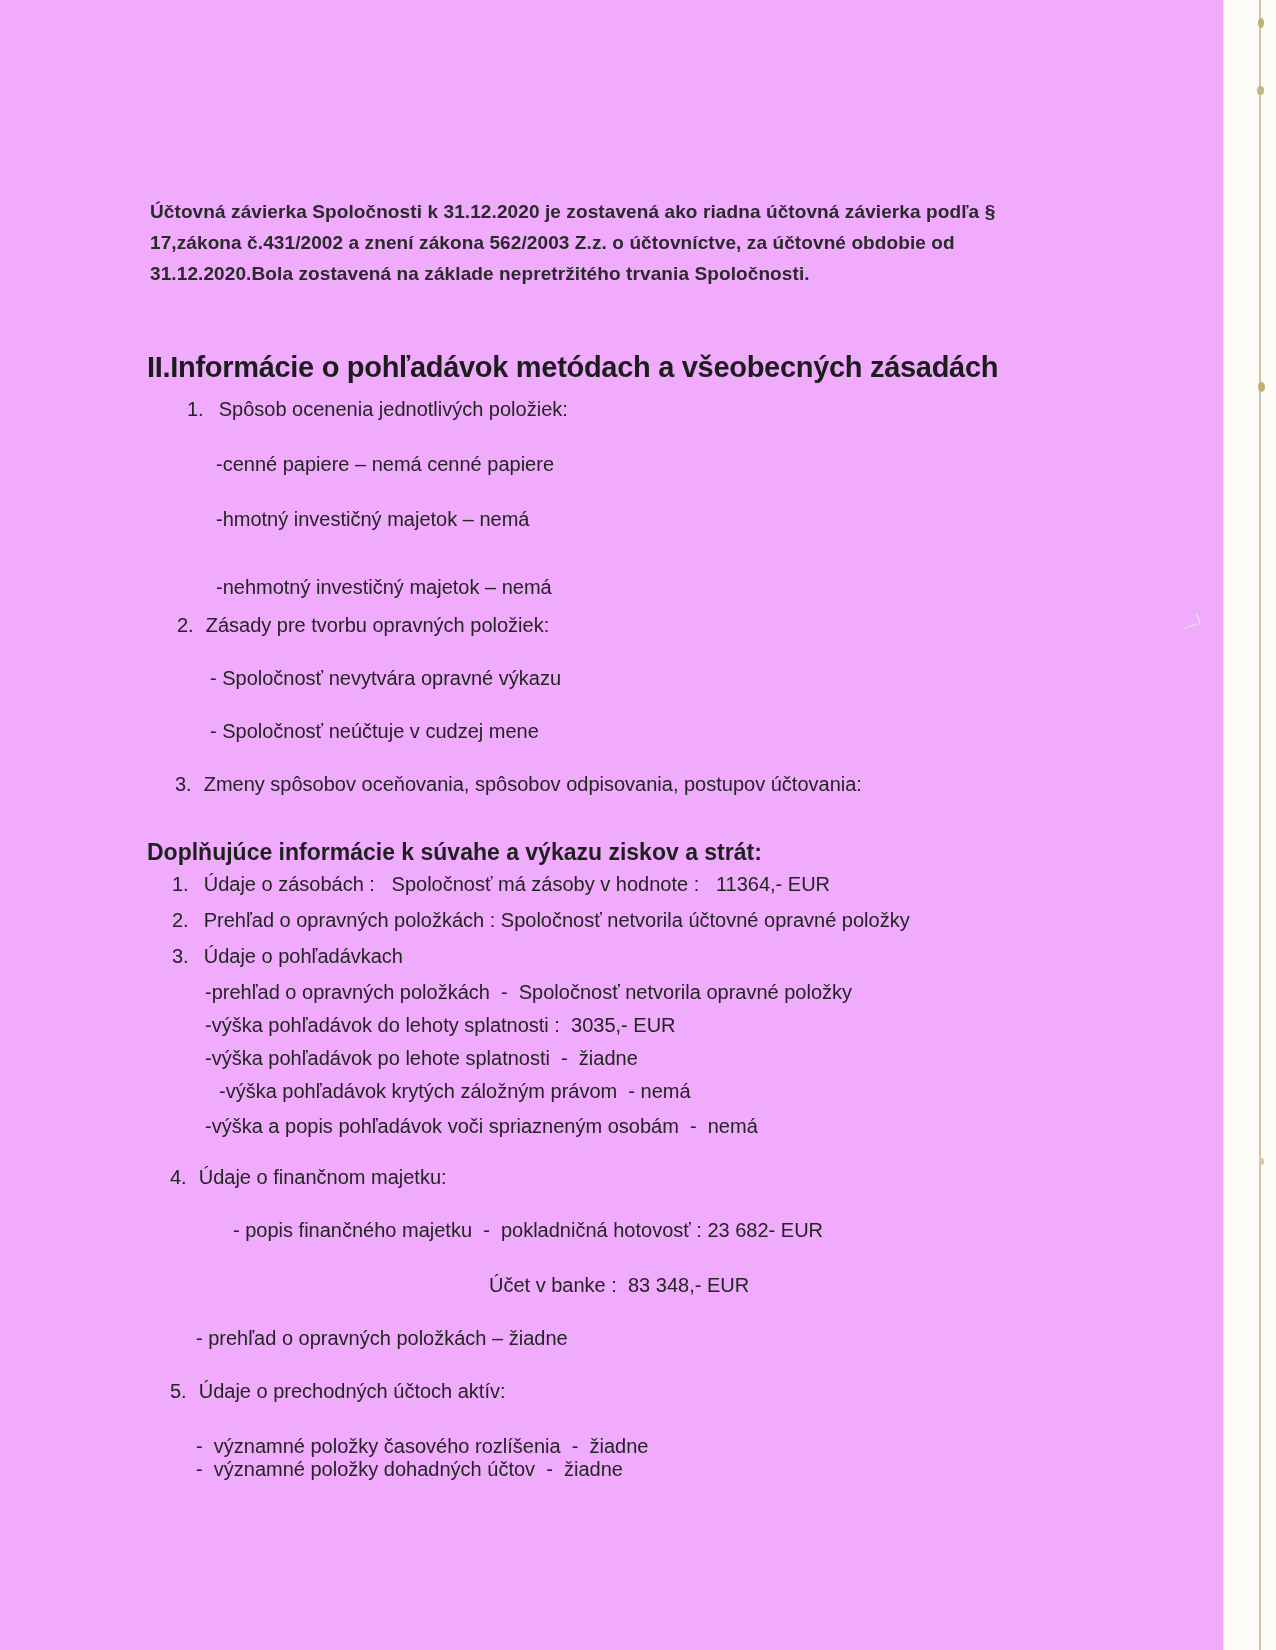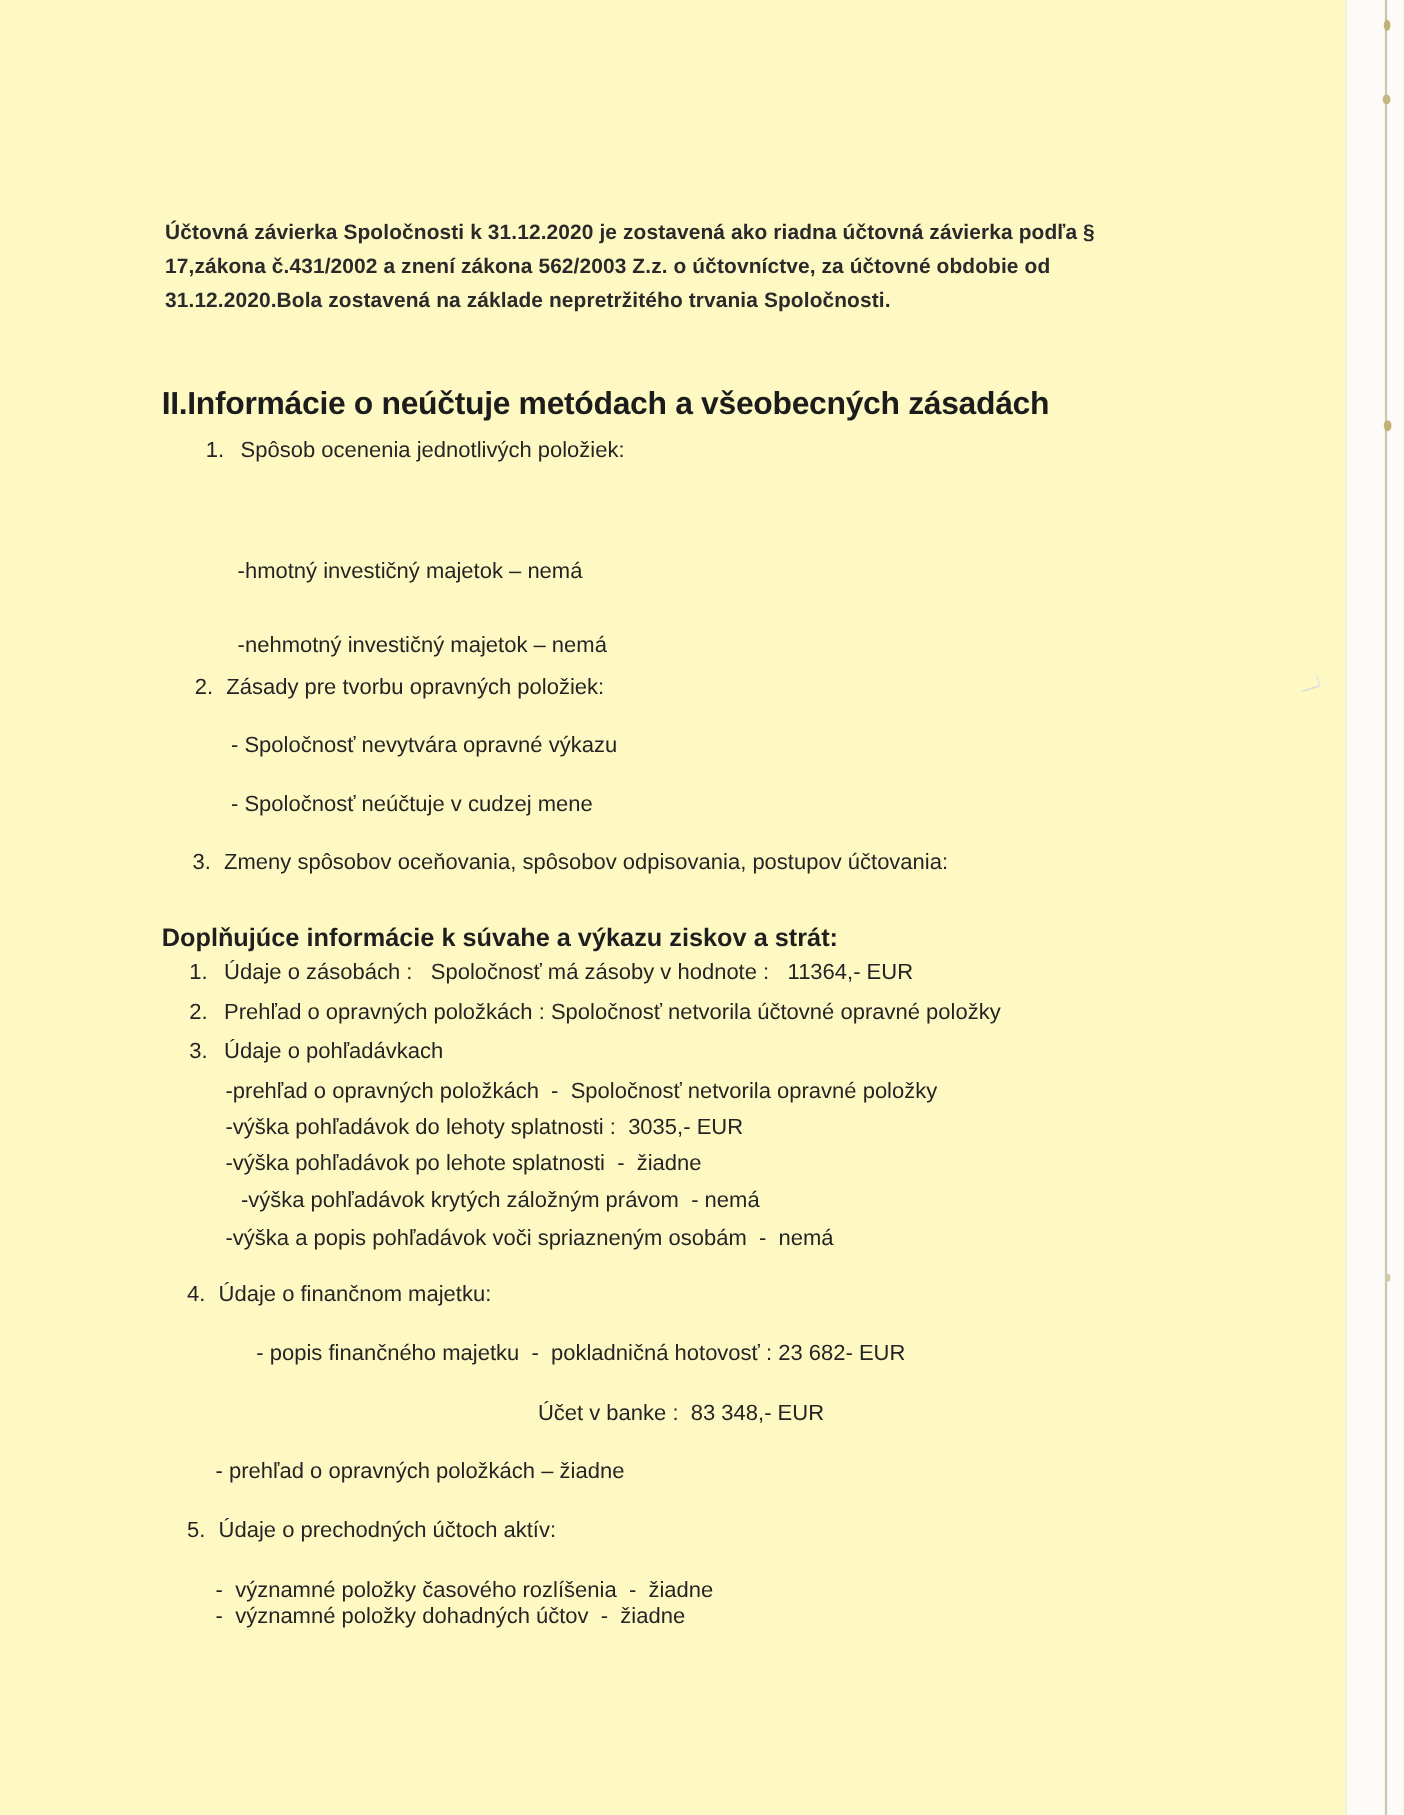--- a/index.html
+++ b/index.html
@@ -5,21 +5,21 @@
   html, body { margin: 0; padding: 0; }
   body {
     background: #e9e9e9;
     font-family: "Liberation Sans", sans-serif;
   }
   .page {
     position: relative;
     width: 1276px;
     height: 1650px;
     margin: 0 auto;
-    background: #fef9c3;
+    background: #f0abfc;
     overflow: hidden;
     color: #212121;
   }
   .line {
     position: absolute;
     white-space: pre-wrap;
     font-size: 20px;
     line-height: 1.3;
     color: #242424;
   }
@@ -90,26 +90,27 @@
   <div class="edge-faint"></div>
   <div class="edge-line"></div>
   <div class="speck speck-1"></div>
   <div class="speck speck-2"></div>
   <div class="speck speck-3"></div>
   <div class="speck speck-4"></div>
   <div class="squiggle"></div>
 
   <p class="intro">Účtovná závierka Spoločnosti k 31.12.2020 je zostavená ako riadna účtovná závierka podľa § 17,zákona č.431/2002 a znení zákona 562/2003 Z.z. o účtovníctve, za účtovné obdobie od 31.12.2020.Bola zostavená na základe nepretržitého trvania Spoločnosti.</p>
 
-  <h1 class="h-main">II.Informácie o neúčtuje metódach a všeobecných zásadách</h1>
+  <h1 class="h-main">II.Informácie o pohľadávok metódach a všeobecných zásadách</h1>
 
   <div class="line num-line" style="left:187px; top:396px;">
     <span class="num num-gap">1.</span>
     <span>Spôsob ocenenia jednotlivých položiek:</span>
   </div>
+  <div class="line" style="left:216px; top:451px;">-cenné papiere – nemá cenné papiere</div>
   <div class="line" style="left:216px; top:506px;">-hmotný investičný majetok – nemá</div>
   <div class="line" style="left:216px; top:560px;margin-top:14px;">-nehmotný investičný majetok – nemá</div>
 
   <div class="line num-line" style="left:177px; top:612px;">
     <span class="num num-gap-sm">2.</span>
     <span>Zásady pre tvorbu opravných položiek:</span>
   </div>
   <div class="line" style="left:210px; top:665px;">- Spoločnosť nevytvára opravné výkazu</div>
   <div class="line" style="left:210px; top:718px;">- Spoločnosť neúčtuje v cudzej mene</div>
 

